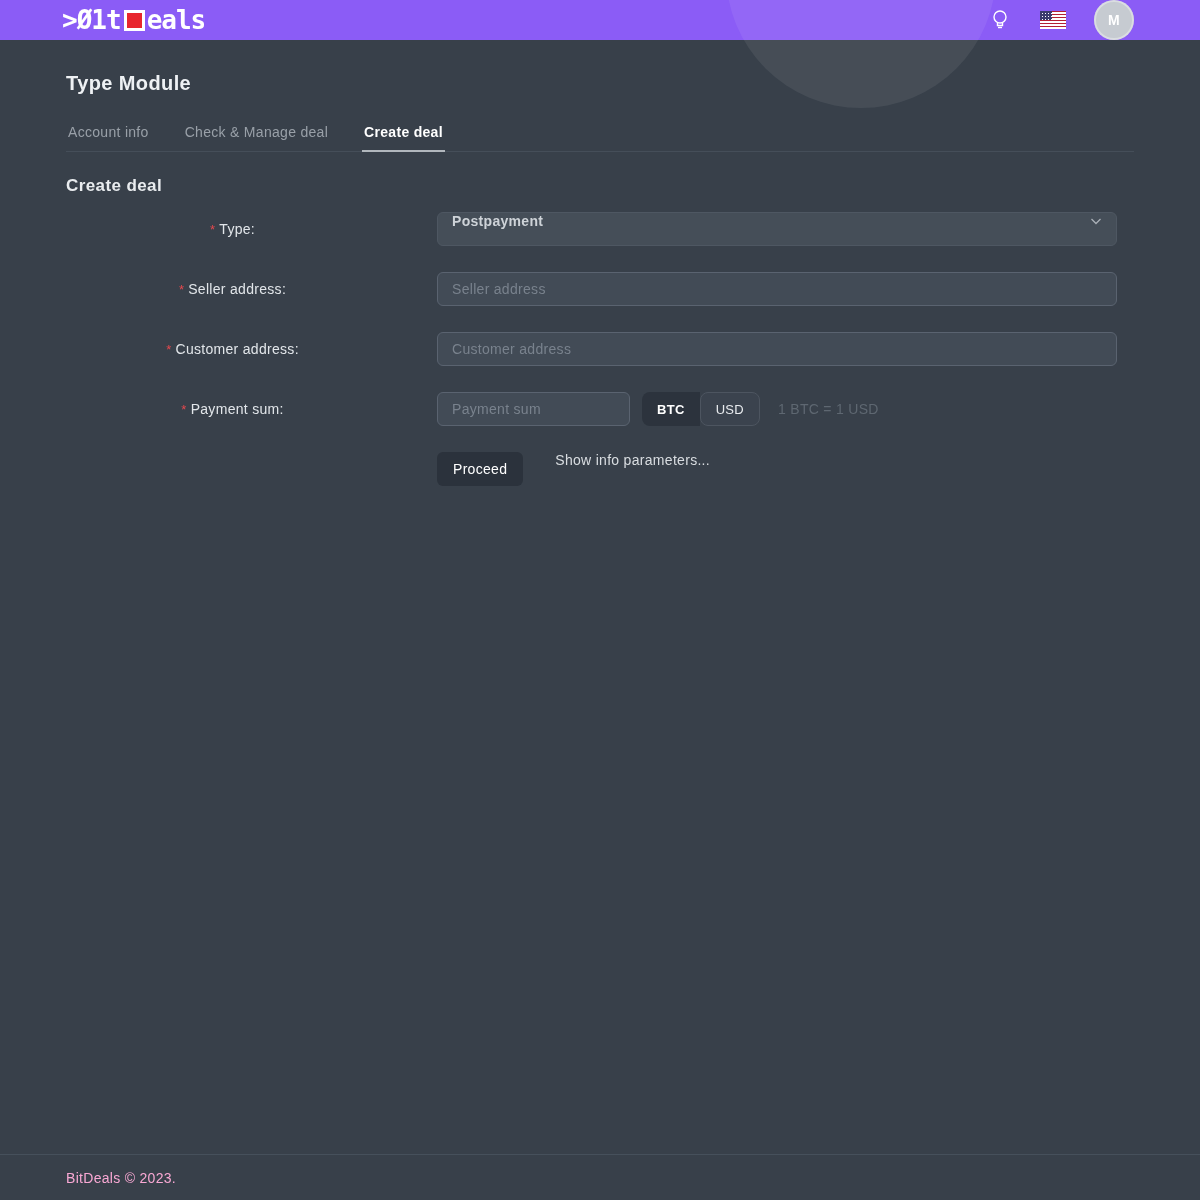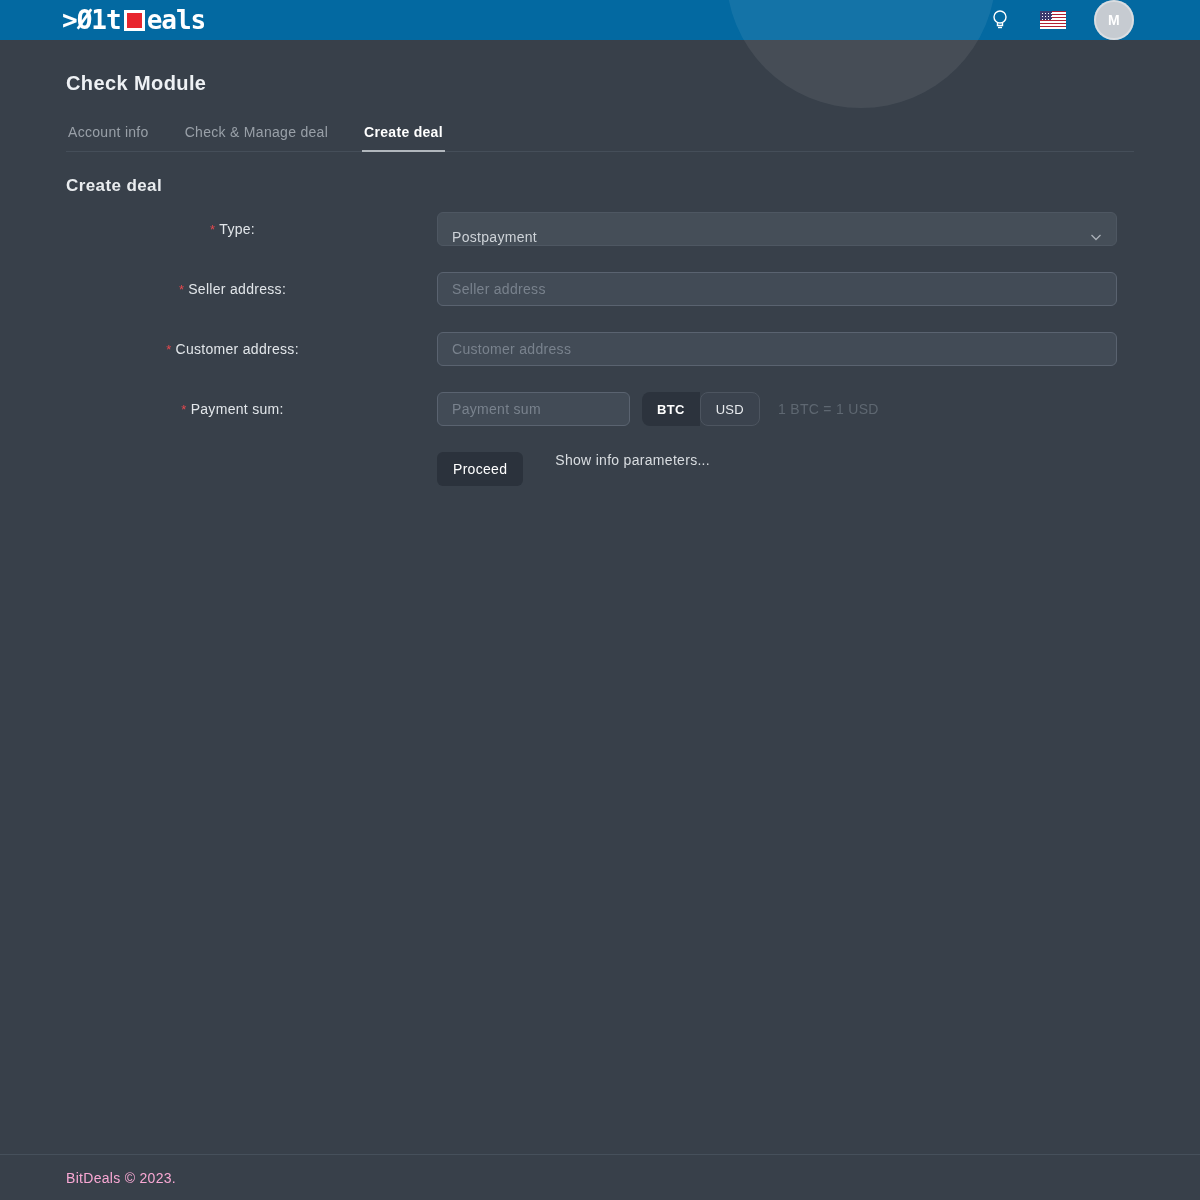--- a/index.html
+++ b/index.html
@@ -18,21 +18,21 @@
     position: absolute;
     left: 726px; top: -162px;
     width: 270px; height: 270px;
     border-radius: 50%;
     background: rgba(255,255,255,0.07);
     z-index: 1;
   }
 
   
   .topbar {
-    height: 40px; background: #0369a1;
+    height: 40px; background: #8b5cf6;
     flex: 0 0 auto;
     position: relative;
     text-align: right;
   }
   .topbar-inner {
     position: relative; z-index: 2;
     height: 40px;
     display: flex; align-items: center;
     padding: 0 66px 0 62px;
   }
@@ -119,24 +119,25 @@
     font-size: 14px; color: #e2e6ea; letter-spacing: 0.3px;
   }
   .req { color: #e5484d; margin-right: 4px; font-size: 13px; }
   .form-field { margin-left: 38px; display: flex; align-items: center; }
 
   .select {
     width: 680px; height: 34px;
     background: #454e58;
     border: 1px solid #4e5762;
     border-radius: 6px;
-    display: flex; align-items: flex-end;
+    display: flex; align-items: flex-start;
     padding: 0 12px 0 14px;
     font-size: 14px; color: #ced3d8; letter-spacing: 0.3px;
     cursor: pointer;
+    font-weight: bold;
   }
   .select .chev { margin-left: auto; display: flex; }
 
   .text-input {
     height: 34px;
     background: #424b56;
     border: 1px solid #5a6370;
     border-radius: 6px;
     padding: 0 14px;
     font-family: "Liberation Sans", sans-serif;
@@ -221,21 +222,21 @@
         </div>
         <div class="avatar">
           <span>M</span>
         </div>
       </div>
     </div>
   </header>
 
   <main class="main">
     <div class="container">
-      <h1 class="page-title">Check Module</h1>
+      <h1 class="page-title">Type Module</h1>
 
       <nav class="tabs">
         <div class="tab">Account info</div>
         <div class="tab">Check &amp; Manage deal</div>
         <div class="tab active">Create deal</div>
       </nav>
 
       <h2 class="section-title">Create deal</h2>
 
       <div class="form">

